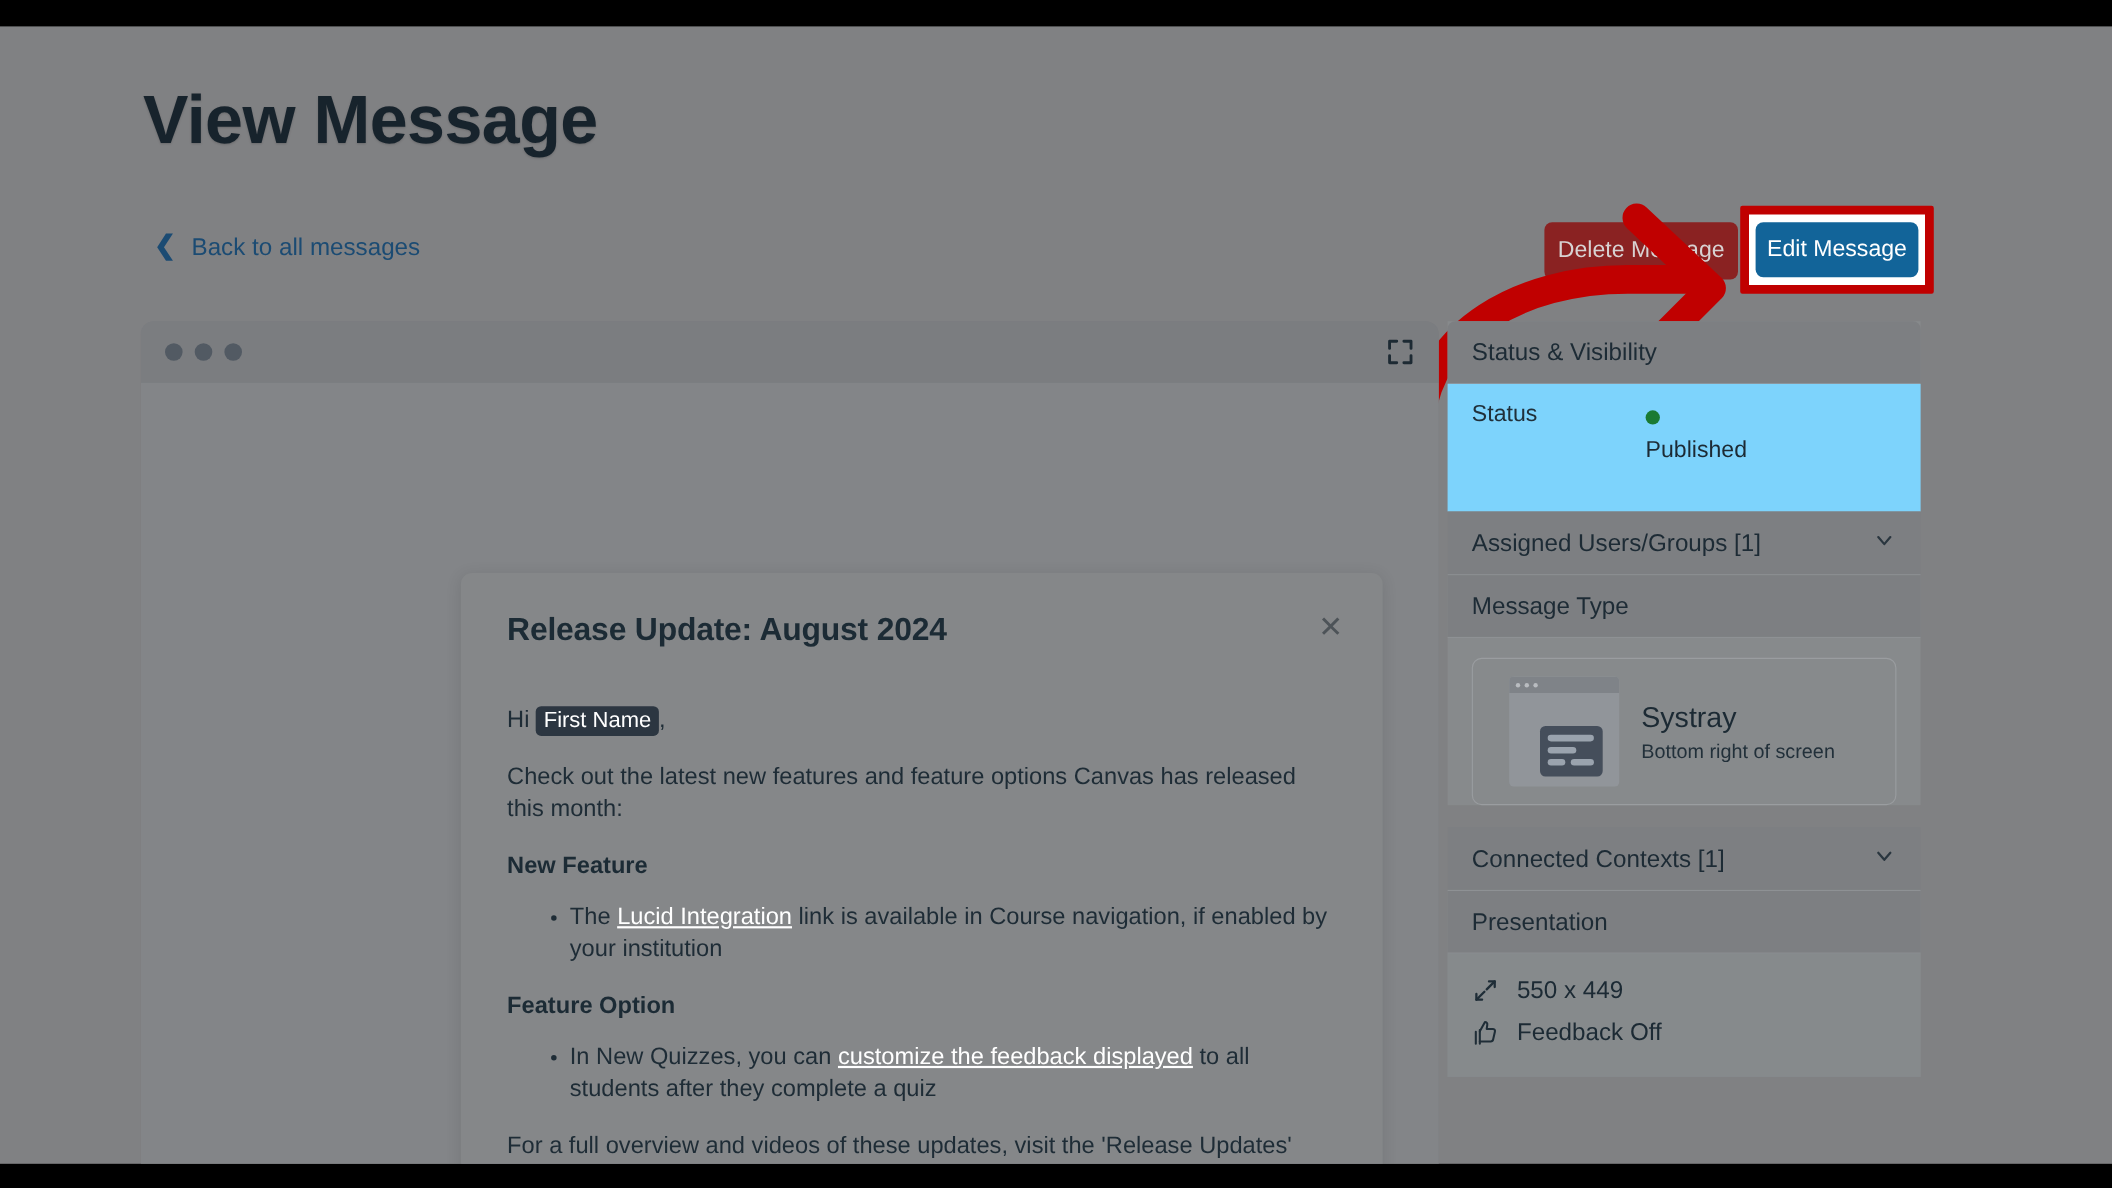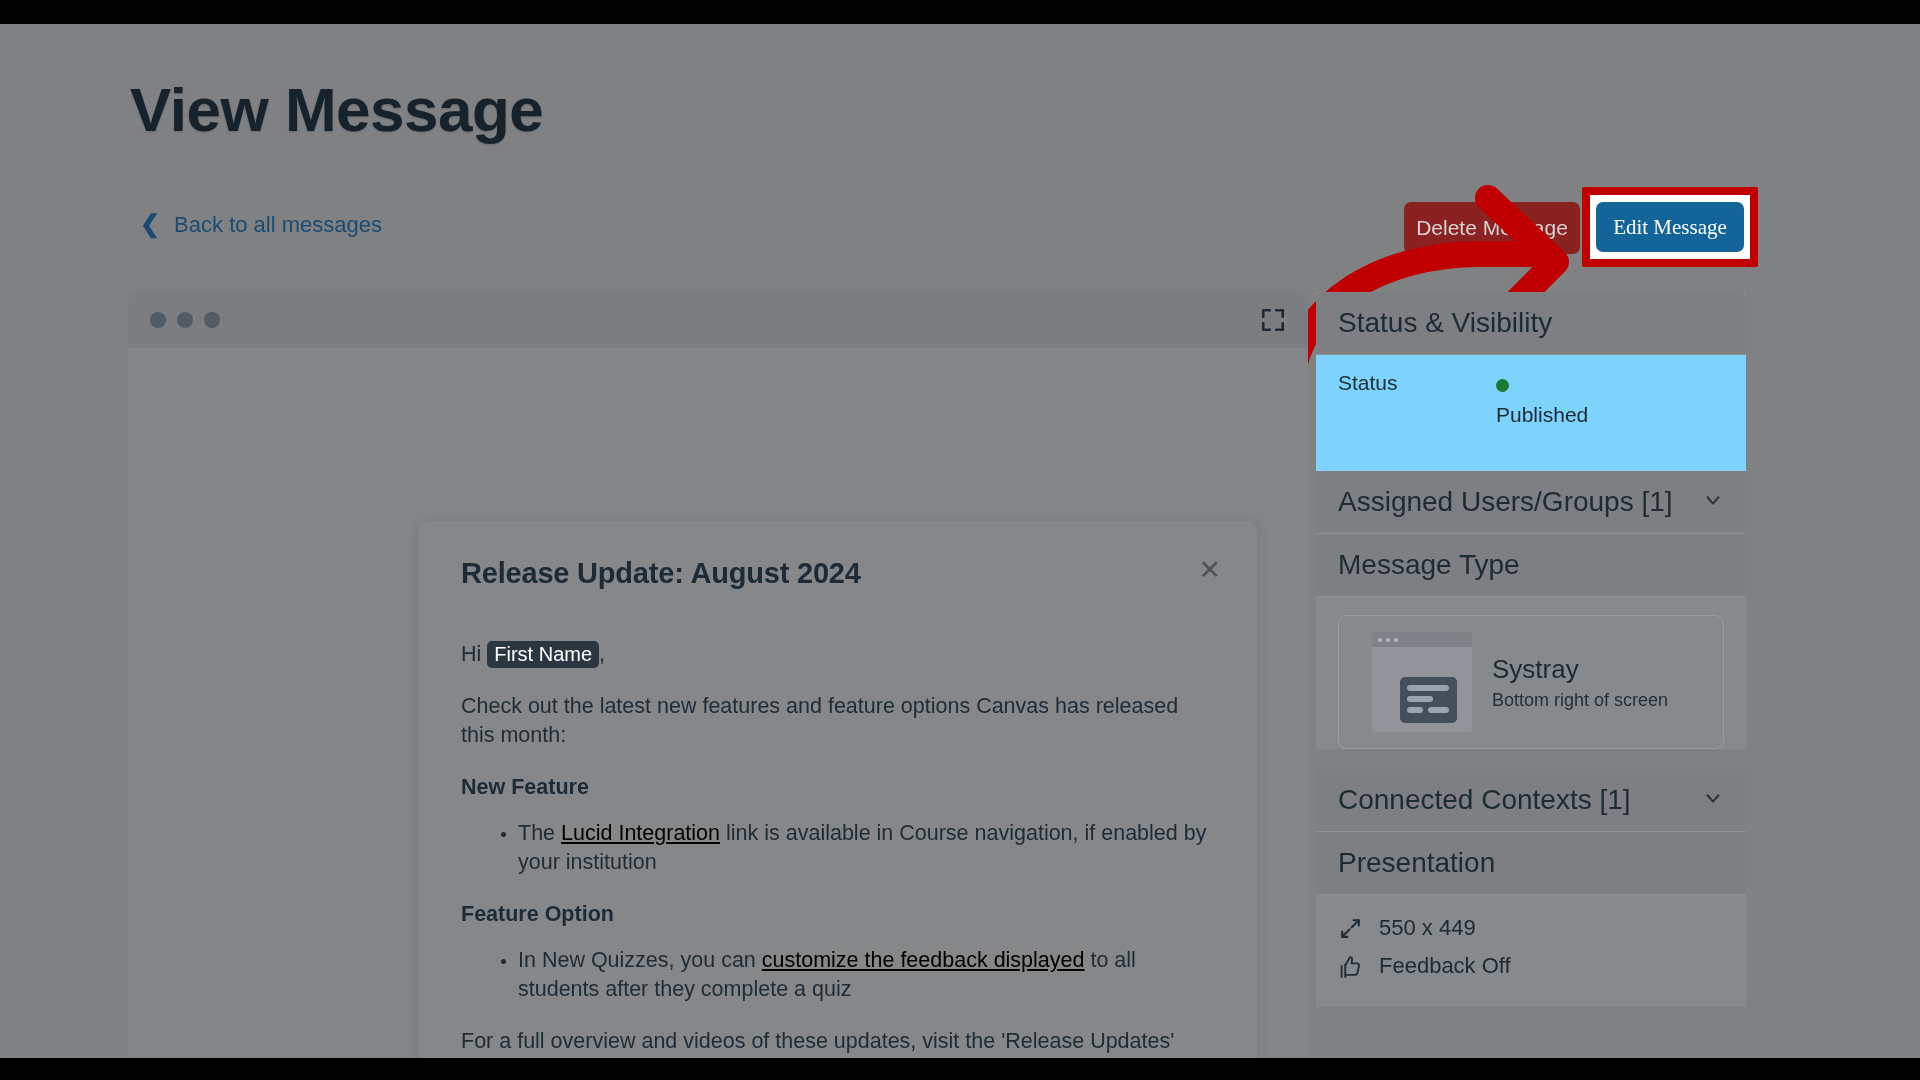--- a/index.html
+++ b/index.html
@@ -48,21 +48,21 @@
     border: 8px solid #c00000;
     background: #ffffff;
     border-radius: 2px;
   }
   #btn-edit {
     position: absolute; left: 1596px; top: 178px;
     width: 148px; height: 50px; border-radius: 7px;
     background: #126499; color: #ffffff;
     font-size: 21px; display: flex; align-items: center; justify-content: center;
     cursor: pointer; border: none;
-    font-family: Liberation Serif, serif;
+    font-family: Liberation Sans, sans-serif;
   }
   
   #arrow-annotation {
     position: absolute; left: 1270px; top: 150px;
     width: 420px; height: 210px;
     pointer-events: none;
   }
   
   #preview-pane {
     position: absolute; left: 128px; top: 268px;
@@ -112,31 +112,31 @@
   #card-body p { margin-bottom: 22px; }
   #card-body .token {
     background: #2c3641; color: #ffffff;
     border-radius: 5px; padding: 2px 7px 3px 7px;
     font-size: 20px;
   }
   #card-body h4 { font-size: 21.5px; font-weight: 700; margin-bottom: 16px; color: #1c2b35; }
   #card-body ul { margin: 0 0 22px 0; padding-left: 57px; }
   #card-body li { margin-bottom: 6px; }
   #card-body li::marker { font-size: 17px; }
-  #card-body a { color: #000000; text-decoration: underline; }
+  #card-body a { color: #ffffff; text-decoration: underline; }
   
   #side-panel {
     position: absolute; left: 1316px; top: 268px;
     width: 430px; height: 766px;
   }
   .panel-block { background: #878a8c; }
   .panel-head {
     background: #7d7f82;
     padding: 15px 22px;
-    font-size: 28px; color: #1d2b35;
+    font-size: 22px; color: #1d2b35;
     display: flex; align-items: center;
     border-bottom: 1px solid #8e9194;
   }
   .panel-head.first { border-radius: 7px 7px 0 0; }
   .panel-head .chev-down { margin-left: auto; font-size: 17px; color: #2a363f; }
   .panel-rows { padding: 16px 22px 20px 22px; background: #7dd3fc; }
   .row { display: flex; margin-bottom: 8px; }
   .row .lbl { width: 158px; font-size: 21px; color: #20303a; flex: none; }
   .row .val { font-size: 21px; color: #1c2a34; display: flex; align-items: flex-start; gap: 11px; flex-direction: column; }
   .dot-green { width: 13px; height: 13px; border-radius: 50%; background: #1a7a33; display: inline-block; margin-top: 8px; flex: none; }

